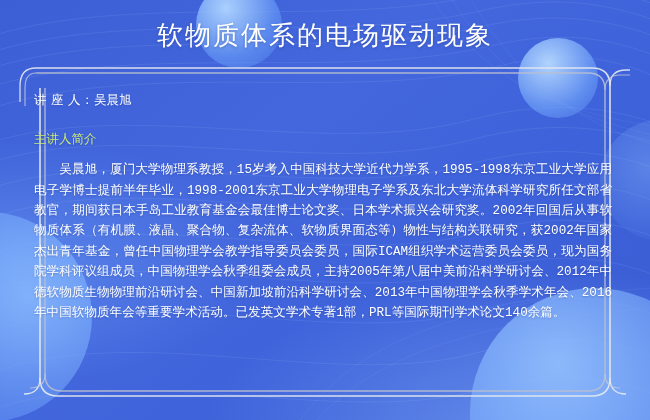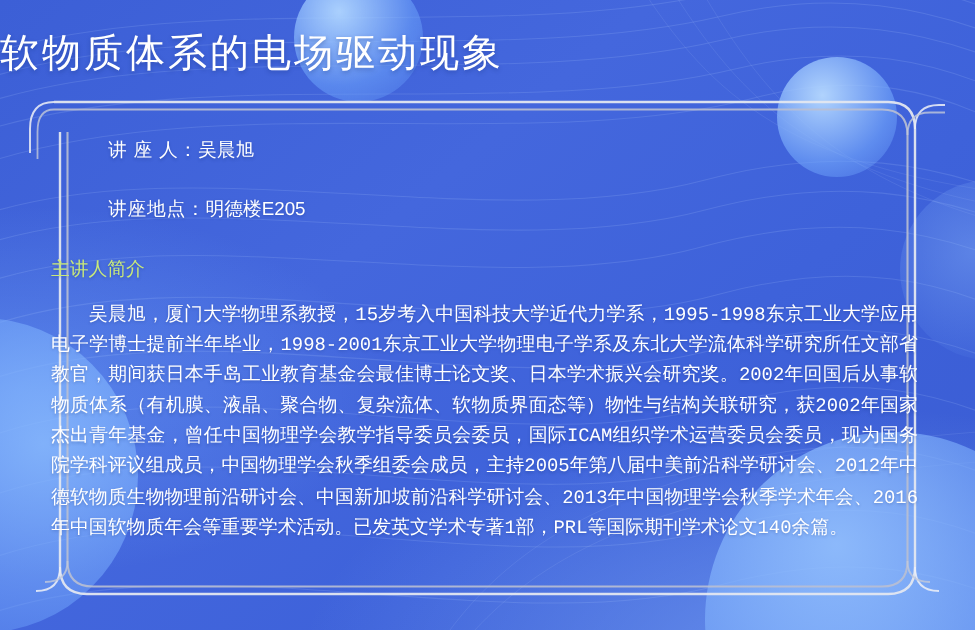--- a/index.html
+++ b/index.html
@@ -40,41 +40,42 @@
     background:radial-gradient(circle at 70% 40%, rgba(140,190,255,.8), rgba(108,160,250,.5) 62%, rgba(95,150,248,.12) 100%);
   }
   .blob-r-edge {
     width:120px; height:120px; left:600px; top:120px;
     background:radial-gradient(circle at 40% 40%, rgba(150,195,255,.35), rgba(110,163,250,.08) 70%);
   }
 
   
   .title {
     position:absolute; left:0; right:0; top:18px;
+    text-align:center;
     color:#ffffff;
     font-size:26px;
     letter-spacing:2px;
     font-weight:400;
     text-shadow:0 1px 3px rgba(20,45,120,.35);
   }
 
   
   .frame { position:absolute; left:14px; top:66px; width:622px; height:332px; pointer-events:none; }
 
   
   .content { position:absolute; left:34px; top:92px; width:584px; }
   .info-row {
     color:#ffffff;
     font-size:12.5px;
     line-height:1.3;
     margin-bottom:23px;
     white-space:nowrap;
     text-shadow:0 1px 2px rgba(20,45,120,.3);
   }
-  .info-row .lbl { letter-spacing:.5px;margin-left:38px; }
+  .info-row .lbl { letter-spacing:.5px; }
   .section-head {
     color:#c9e97a;
     font-size:12.5px;
     margin-top:4px;
     margin-bottom:12px;
     text-shadow:0 1px 2px rgba(20,45,120,.35);
   }
   .bio {
     color:#ffffff;
     font-size:12.6px;
@@ -146,22 +147,19 @@
     </g>
   </svg>
 
   <div class="content">
 
     <div class="info-row">
       <span class="lbl">讲 座 人：</span><span>吴晨旭</span>
     </div>
 
 
-    <div class="info-row">
-      <span class="lbl">讲座地点：</span><span>明德楼E205</span>
-    </div>
 
     <div class="section-head">主讲人简介</div>
 
     <div class="bio">吴晨旭，厦门大学物理系教授，15岁考入中国科技大学近代力学系，1995-1998东京工业大学应用电子学博士提前半年毕业，1998-2001东京工业大学物理电子学系及东北大学流体科学研究所任文部省教官，期间获日本手岛工业教育基金会最佳博士论文奖、日本学术振兴会研究奖。2002年回国后从事软物质体系（有机膜、液晶、聚合物、复杂流体、软物质界面态等）物性与结构关联研究，获2002年国家杰出青年基金，曾任中国物理学会教学指导委员会委员，国际ICAM组织学术运营委员会委员，现为国务院学科评议组成员，中国物理学会秋季组委会成员，主持2005年第八届中美前沿科学研讨会、2012年中德软物质生物物理前沿研讨会、中国新加坡前沿科学研讨会、2013年中国物理学会秋季学术年会、2016年中国软物质年会等重要学术活动。已发英文学术专著1部，PRL等国际期刊学术论文140余篇。</div>
 
   </div>
 </div>
 
 </body></html>

